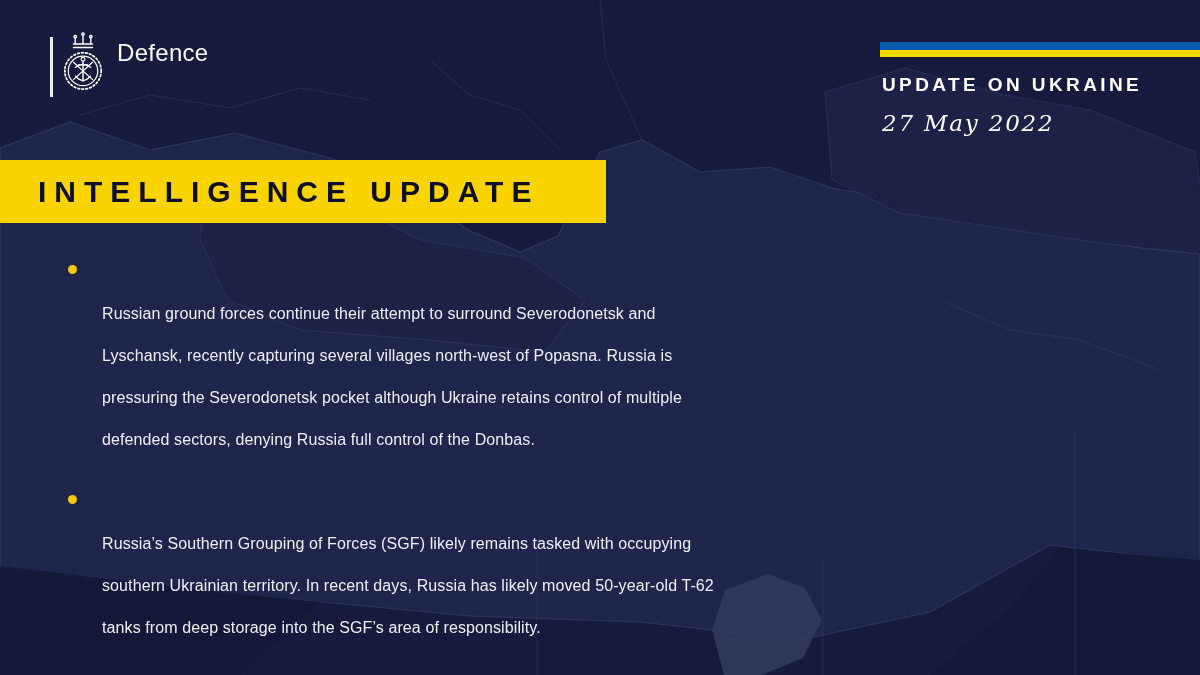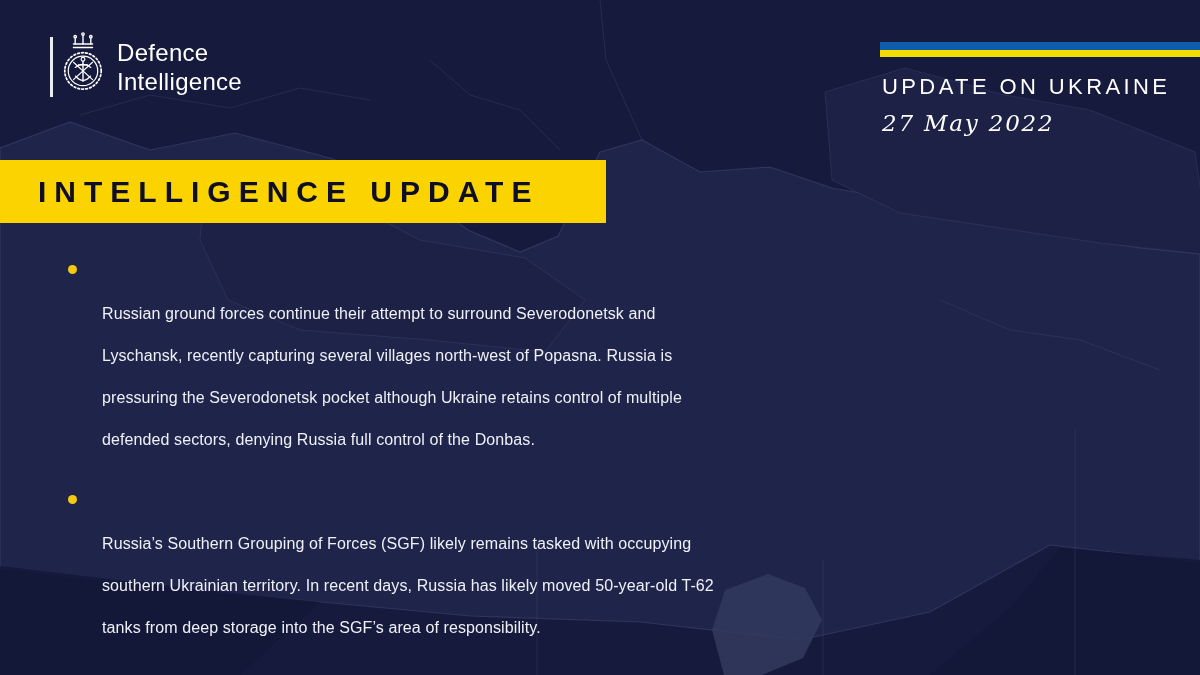--- a/index.html
+++ b/index.html
@@ -15,21 +15,21 @@
   
   .logo-block{position:absolute;left:0;top:0;}
   .logo-bar{position:absolute;left:50px;top:37px;width:2.5px;height:60px;background:rgba(255,255,255,.92);}
   .crest{position:absolute;left:57px;top:29px;width:52px;height:70px;}
   .wordmark{position:absolute;left:117px;top:38px;color:#fff;font-size:24px;line-height:29px;font-weight:400;letter-spacing:.3px;}
 
   
   .flag{position:absolute;left:880px;top:42px;width:320px;height:15px;}
   .flag .blue{height:8px;background:var(--flag_blue,#0E5CAD);}
   .flag .yellow{height:7px;background:var(--flag_yellow,#F6DC00);}
-  .masthead-title{position:absolute;left:882px;top:74px;color:#fff;font-size:22px;font-weight:400;letter-spacing:3.4px;}
+  .masthead-title{position:absolute;left:882px;top:74px;color:#fff;font-size:19px;font-weight:700;letter-spacing:3.4px;}
   .masthead-date{position:absolute;left:882px;top:98px;color:#fff;font-family:"DejaVu Serif",serif;font-style:italic;font-size:23px;letter-spacing:1.8px;margin-top:12px;}
 
   
   .banner{position:absolute;left:0;top:160px;width:606px;height:63px;background:var(--banner_yellow,#FBD400);display:flex;align-items:center;}
   .banner-label{margin-left:38px;color:var(--banner_text,#0E0E24);font-size:30px;font-weight:700;letter-spacing:8px;white-space:nowrap;}
 
   
   .bullets{position:absolute;left:66px;top:251px;width:1070px;margin:0;padding:0;list-style:none;}
   .bullets li{position:relative;padding-left:36px;margin:0 0 20px 0;
     color:var(--text_white,#EFF1F6);font-size:16px;line-height:42px;
@@ -88,21 +88,20 @@
         <path d="M21,44 Q30,37 39,44" stroke-width="1.3"></path>
 
         <circle cx="30" cy="34.5" r="2.2" stroke-width="1.3"></circle>
         <path d="M30,37 L30,60" stroke-width="1.6"></path>
         <path d="M24.5,41 h11" stroke-width="1.3"></path>
         <path d="M21.5,54 Q30,64 38.5,54" stroke-width="1.6"></path>
       </g>
     </svg>
     <div class="wordmark">
       <div>Defence</div>
-      <div>Intelligence</div>
     </div>
   </div>
 
   <div class="flag">
     <div class="blue"></div>
     <div class="yellow"></div>
   </div>
   <div class="masthead-title">UPDATE ON UKRAINE</div>
   <div class="masthead-date">27 May 2022</div>
 

